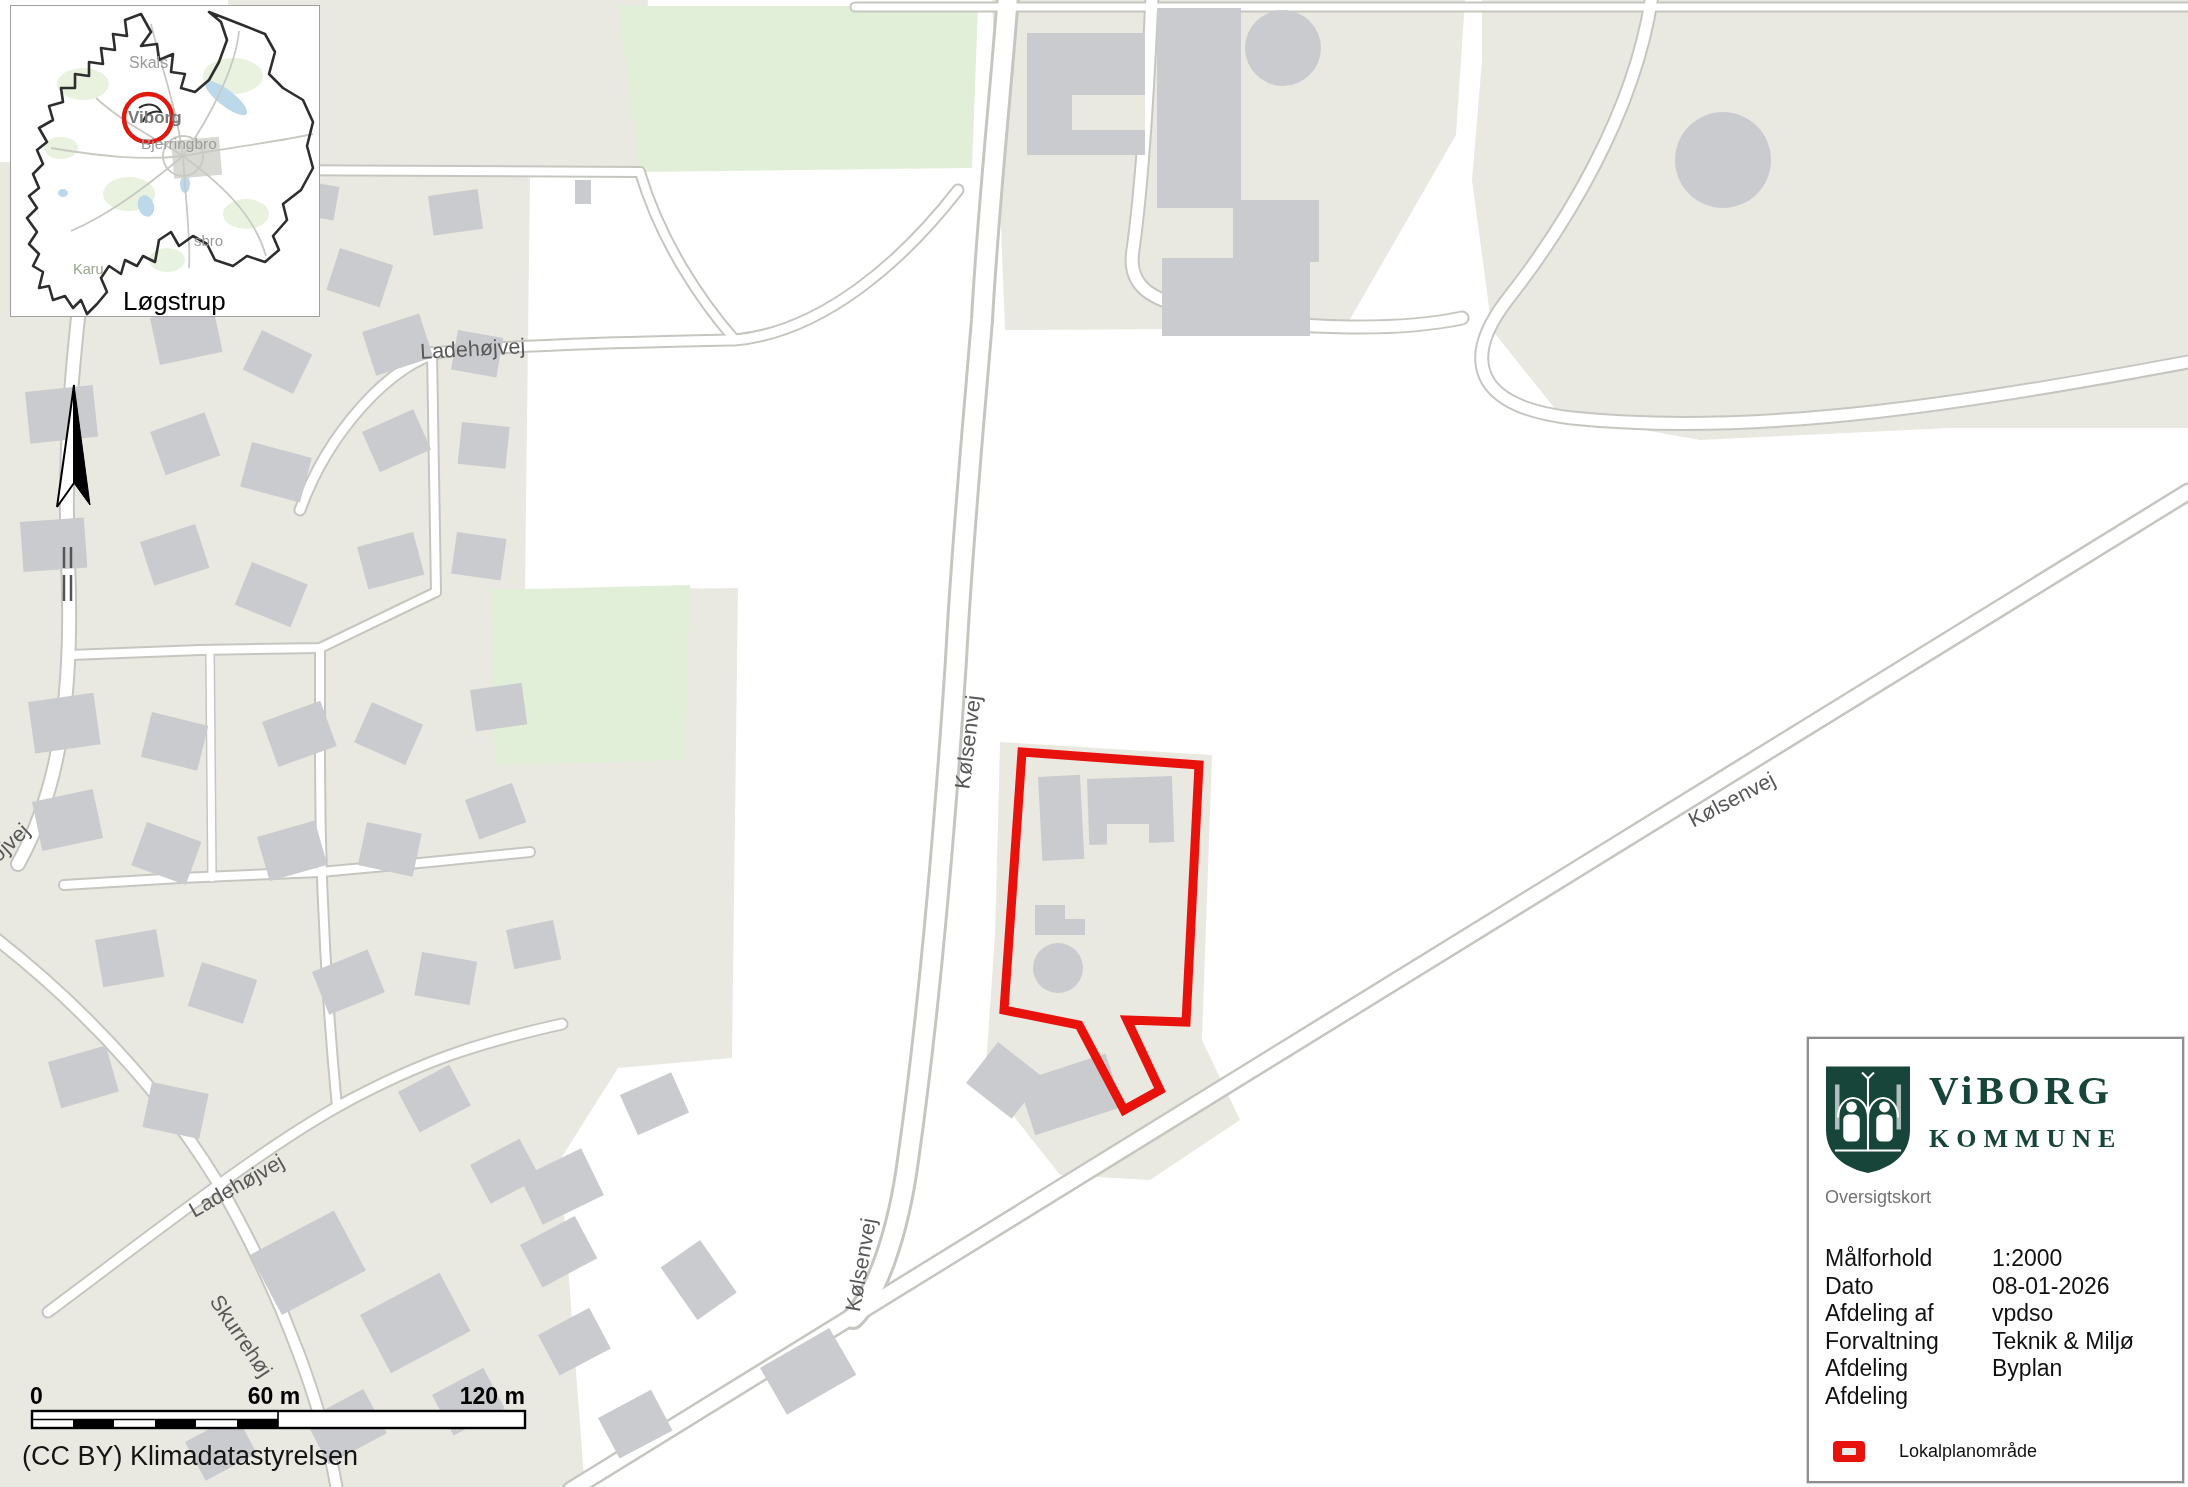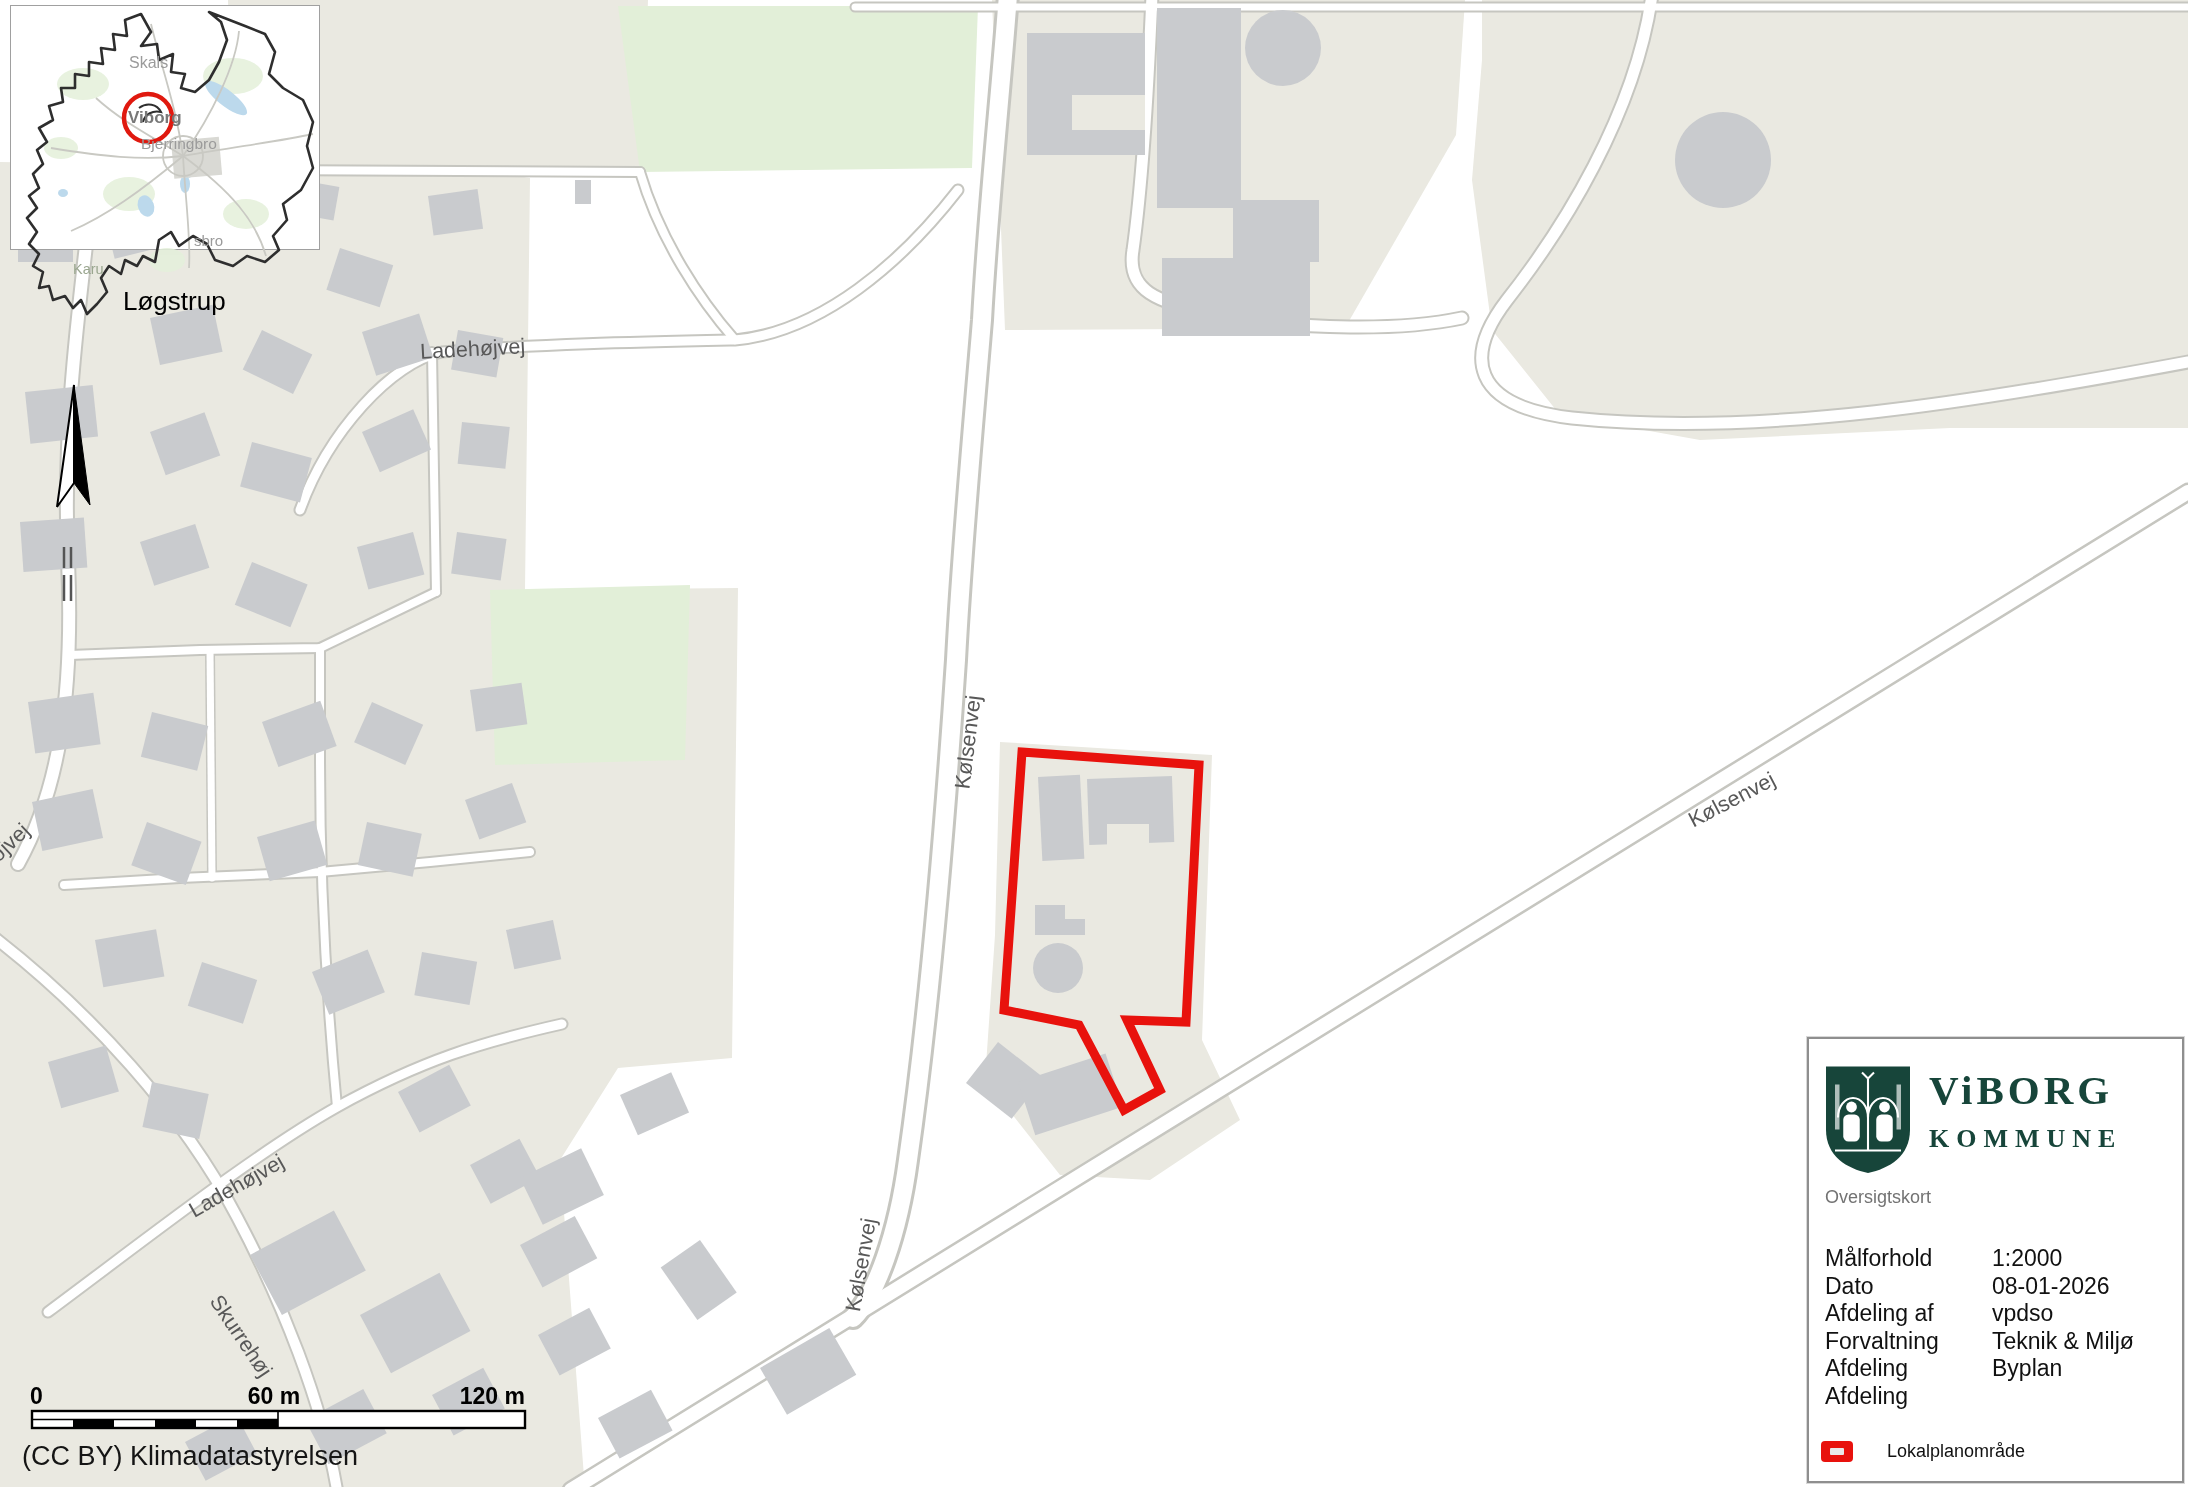--- a/index.html
+++ b/index.html
@@ -5,37 +5,37 @@
   html,body{margin:0;padding:0;background:#ffffff;}
   .stage{
     position:relative;width:2188px;height:1487px;overflow:hidden;
     background:#ffffff;outline:1px solid #b3b3b3;
     font-family:"Liberation Sans", sans-serif;
   }
   .stage svg{display:block;}
   .map-svg{position:absolute;left:0;top:0;}
   .map-label{font-family:"Liberation Sans",sans-serif;fill:#585858;font-size:21.5px;}
   .inset-box{
-    position:absolute;left:10px;top:5px;width:310px;height:245px;
+    position:absolute;left:10px;top:5px;width:310px;height:312px;
     background:#ffffff;border:1px solid #a0a0a0;box-sizing:border-box;
   }
   .inset-label{fill:#9b9b9b;font-size:16px;}
   .legend-box{
     position:absolute;left:1807px;top:1037px;width:377px;height:446px;
     background:#ffffff;border:2px solid #8f8f8f;box-shadow:0 0 0 1px #d8d8d8;
     box-sizing:border-box;
   }
   .brand{position:absolute;left:120px;top:30px;color:#17453a;font-family:"Liberation Serif",serif;}
   .brand-1{font-size:41px;font-weight:bold;letter-spacing:4px;line-height:1.05;}
   .brand-2{font-size:26px;font-weight:bold;letter-spacing:7px;margin-top:12px;}
   .legend-title{position:absolute;left:16px;top:148px;font-size:18px;color:#737373;}
   .legend-rows{position:absolute;left:16px;top:206px;font-size:23px;color:#111;}
   .legend-row{display:flex;height:27.5px;align-items:center;gap:17px;}
   .legend-row .lbl{width:150px;}
-  .legend-item{position:absolute;left:10px;top:402px;display:flex;align-items:center;text-align:right;}
+  .legend-item{position:absolute;left:22px;top:402px;display:flex;align-items:center;text-align:right;}
   .swatch{width:32px;height:21px;background:#e8120d;border-radius:4px;position:relative;margin-left:2px;}
   .swatch::after{content:"";position:absolute;left:9px;top:7px;width:14px;height:7px;background:#e9e9e9;border-radius:1px;}
   .legend-item .lbl{margin-left:34px;font-size:18px;color:#111;}
   .scalebar{position:absolute;left:28px;top:1386px;}
   .attribution{position:absolute;left:22px;top:1441px;font-size:27px;color:#151515;}
 </style>
 </head>
 <body>
 
 <div class="stage">

